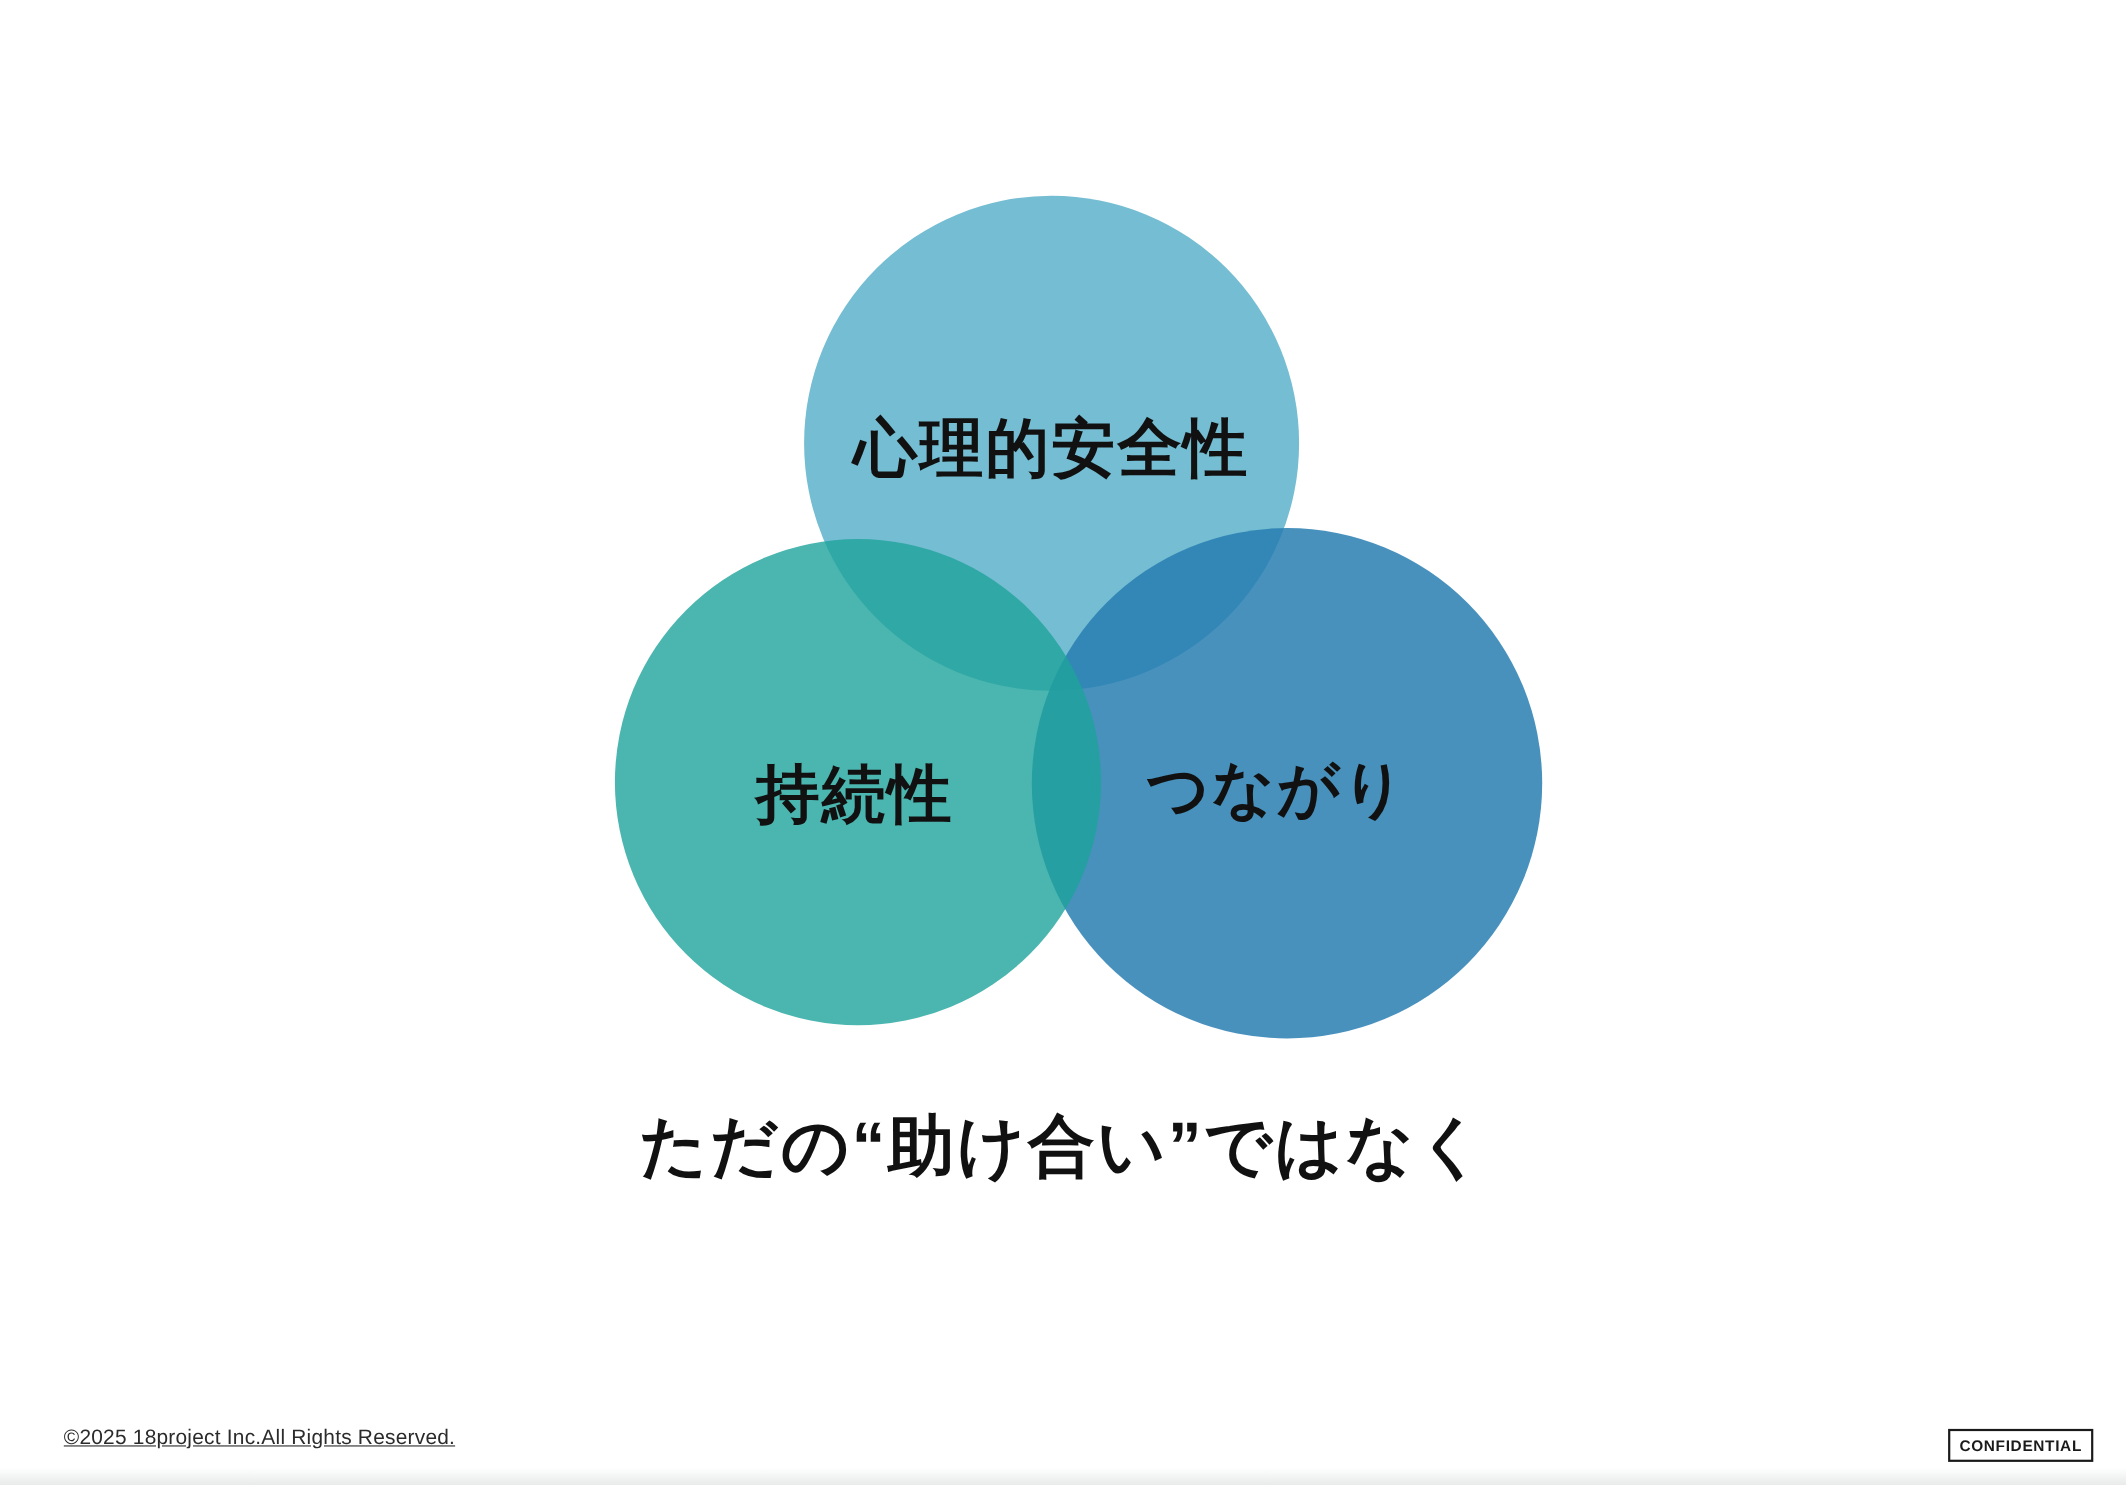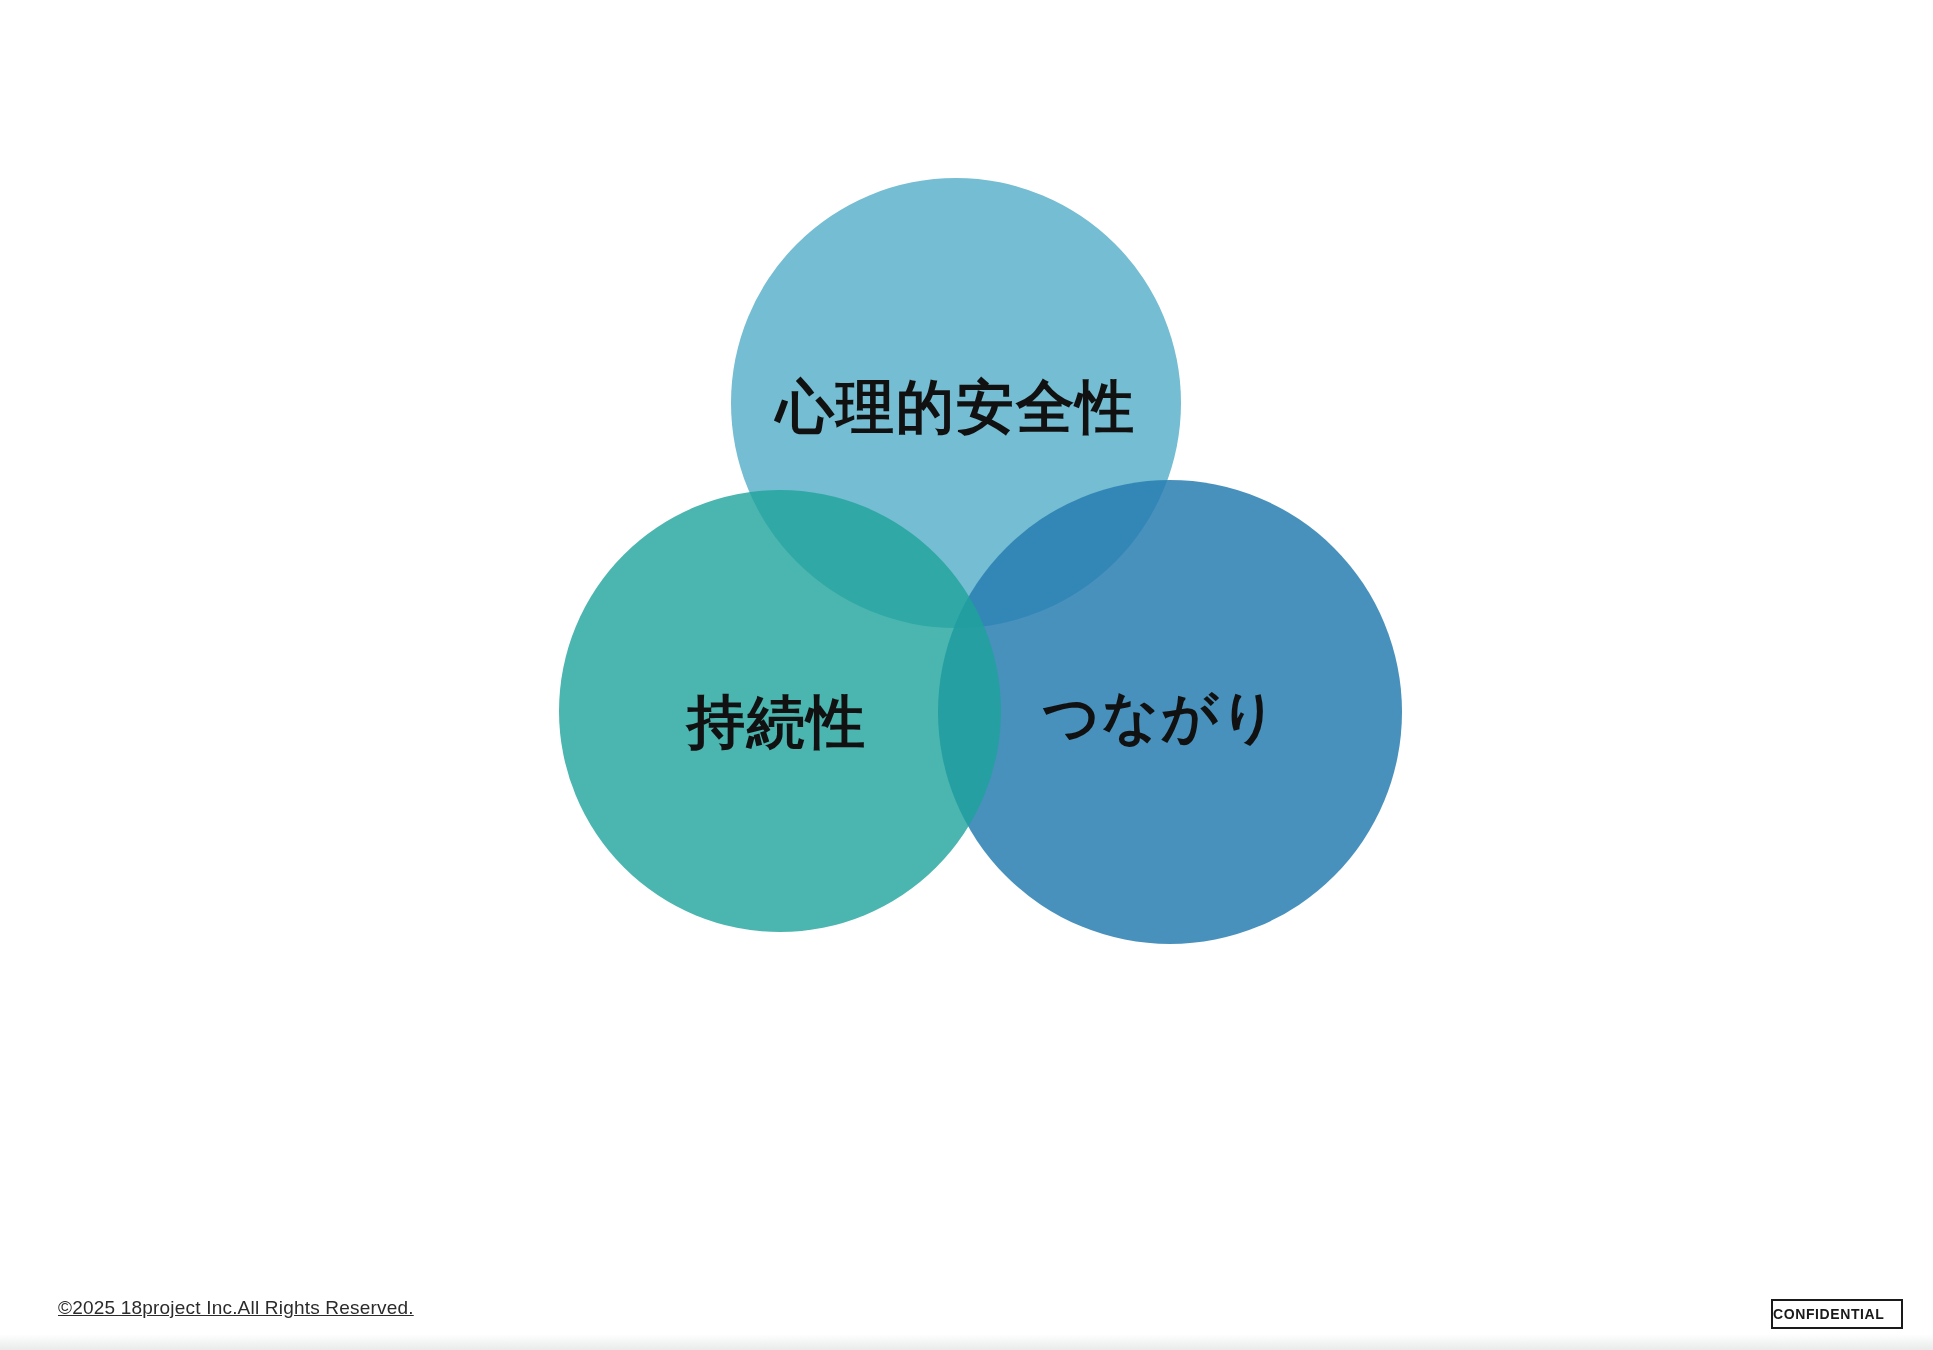--- a/index.html
+++ b/index.html
@@ -64,20 +64,21 @@
     text-decoration: underline;
   }
   .confidential-badge {
     position: absolute;
     left: 1771px; top: 1299px;
     width: 132px; height: 30px;
     border: 2px solid #1a1a1a;
     background: #ffffff;
     display: flex;
     align-items: center;
+    justify-content: center;
   }
   .confidential-badge span {
     font-size: 14px;
     font-weight: 600;
     letter-spacing: 0.6px;
     color: #1a1a1a;
   }
   .bottom-strip {
     position: absolute;
     left: 0; bottom: 0;
@@ -94,20 +95,21 @@
     <div class="circle c-top" style="background: rgb(116, 189, 210);"></div>
     <div class="circle c-right" style="background: rgba(40, 126, 178, 0.85);"></div>
     <div class="circle c-left" style="background: rgba(30, 163, 155, 0.8);"></div>
 
     <div class="vlabel l-top">心理的安全性</div>
     <div class="vlabel l-left">持続性</div>
     <div class="vlabel l-right">つながり</div>
   </div>
 
   <div class="caption">
+    <div class="cap-line1">ただの“助け合い”ではなく</div>
   </div>
 
   <div class="footer-copyright">©2025 18project Inc.All Rights Reserved.</div>
 
   <div class="confidential-badge">
     <span>CONFIDENTIAL</span>
   </div>
 
   <div class="bottom-strip"></div>
 </div>

